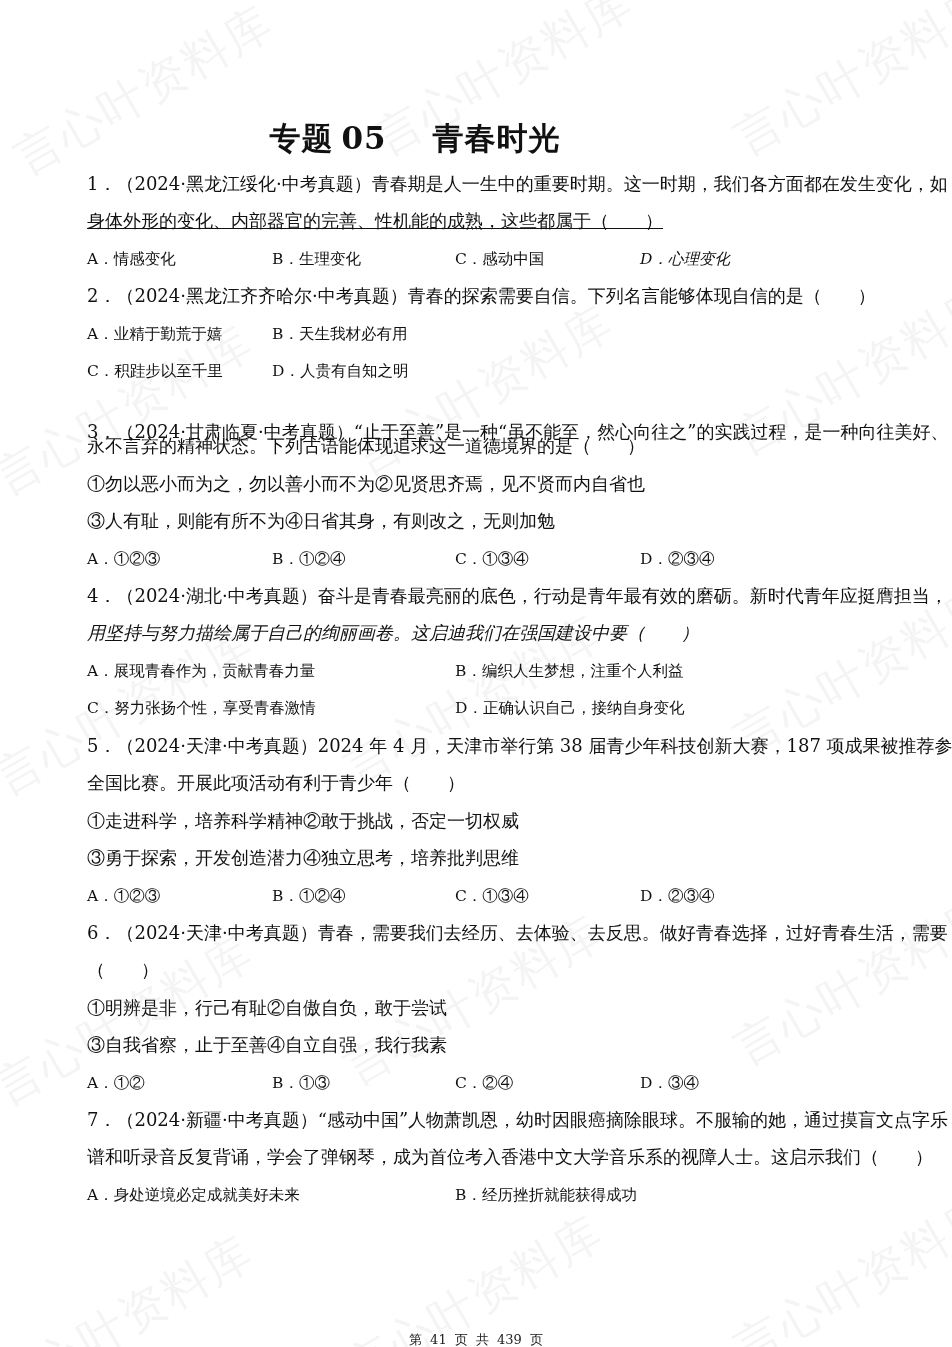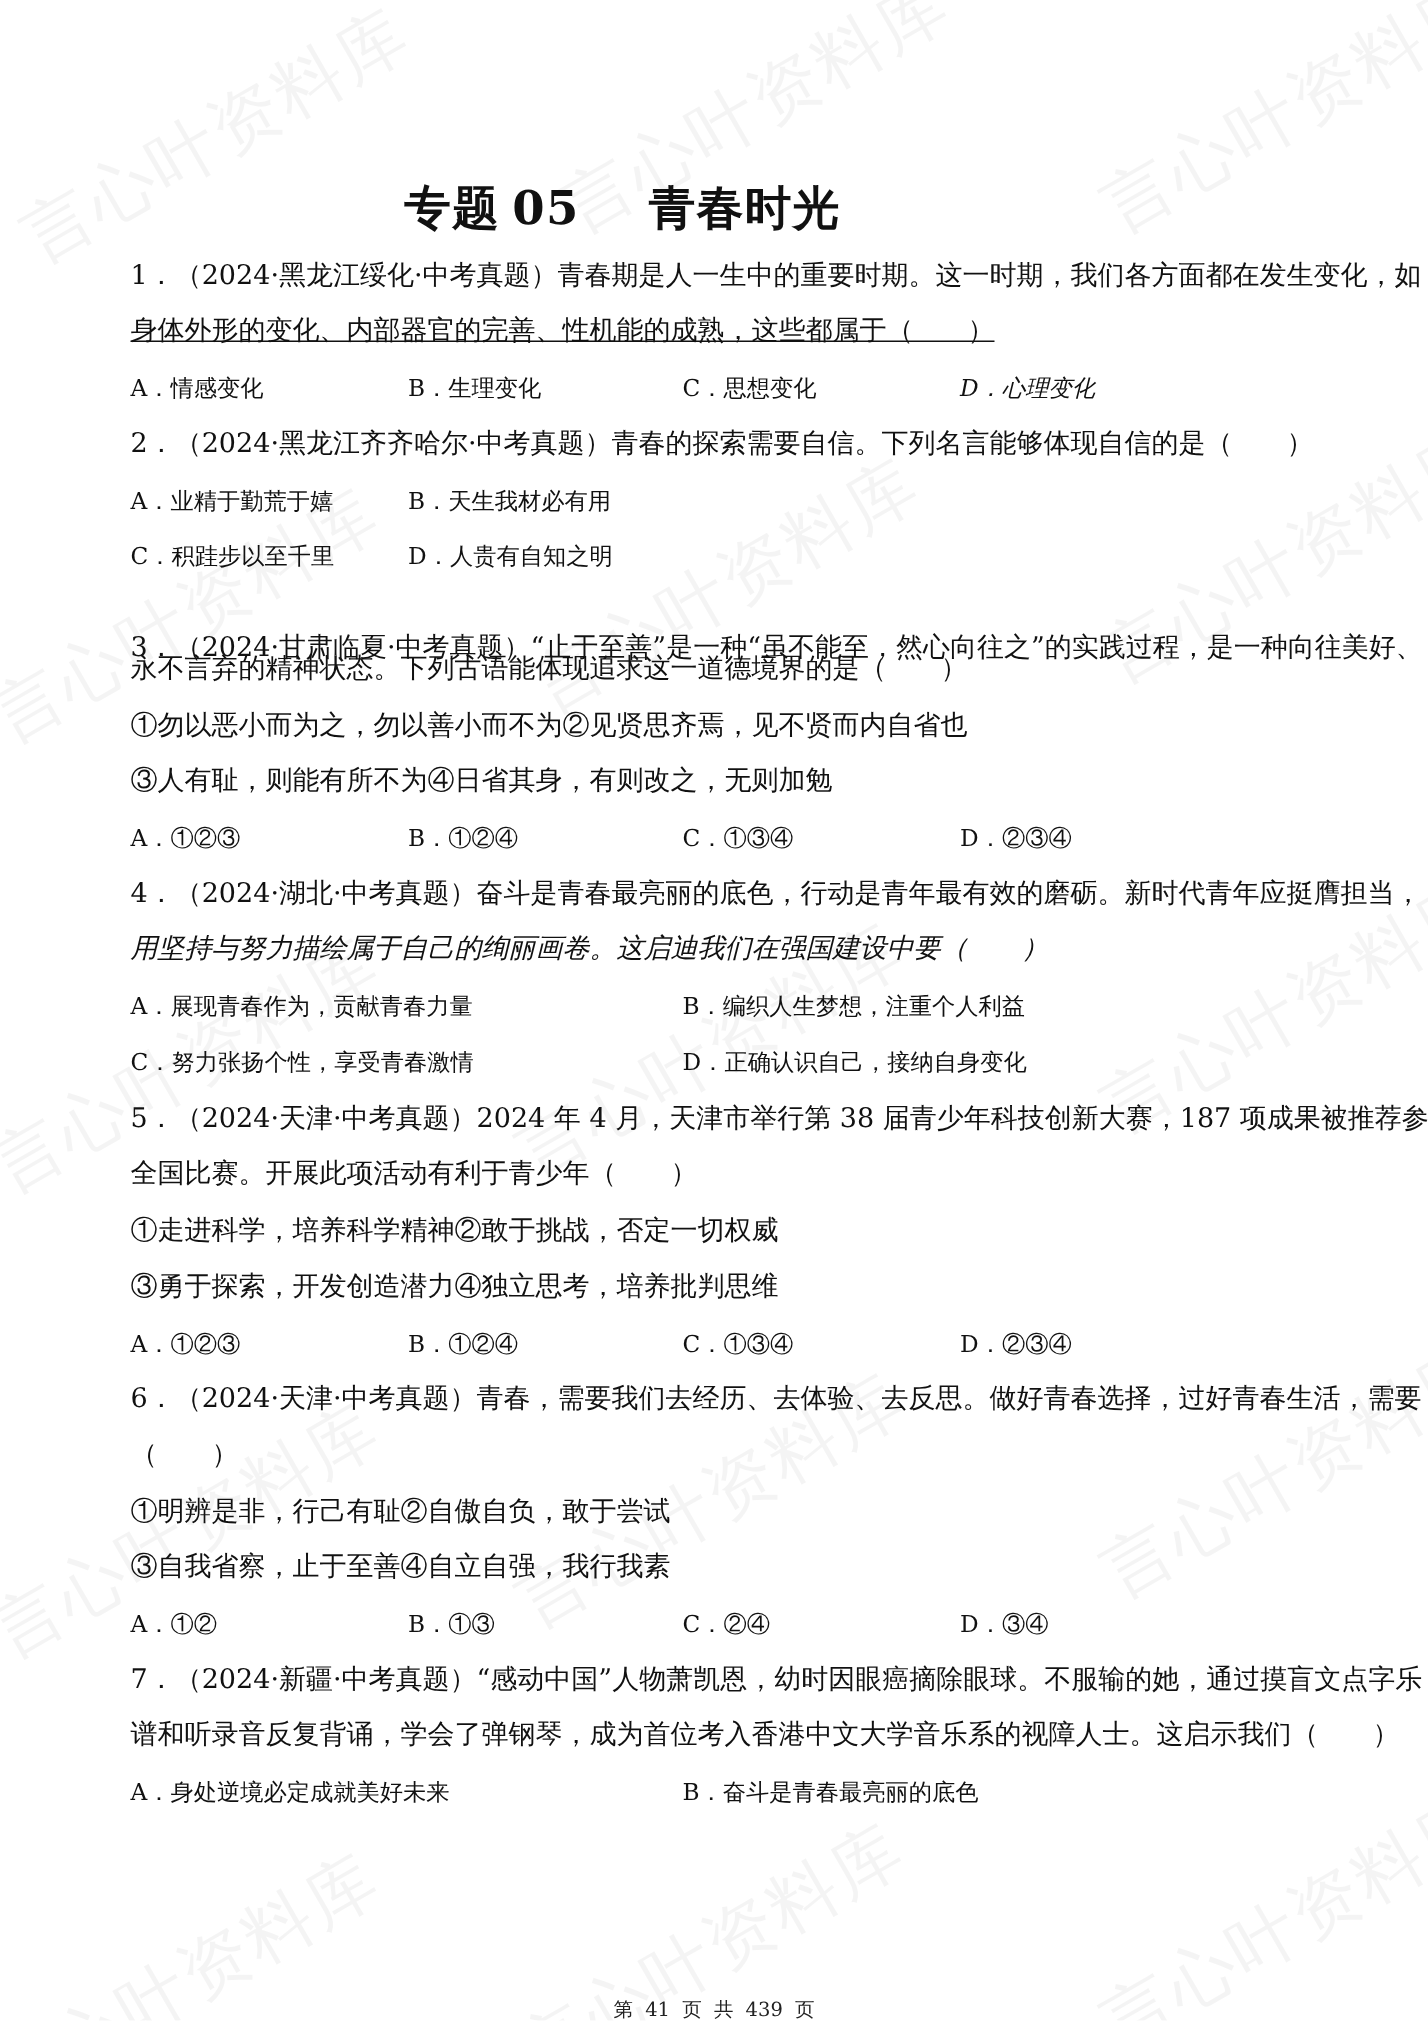--- a/index.html
+++ b/index.html
@@ -54,21 +54,21 @@
 <div class="page">
   <div class="title">
     <span>专题</span><span class="num">05</span><span>青春时光</span>
   </div>
 
   <div>
     <div class="line" style="top:174px;">1．（2024·黑龙江绥化·中考真题）青春期是人一生中的重要时期。这一时期，我们各方面都在发生变化，如</div>
     <div class="line" style="top:211px;text-decoration:underline;">身体外形的变化、内部器官的完善、性机能的成熟，这些都属于（　　）</div>
     <div class="opt" style="top:249px;left:87px;">A．情感变化</div>
     <div class="opt" style="top:249px;left:272px;">B．生理变化</div>
-    <div class="opt" style="top:249px;left:455px;">C．思想变化</div>
+    <div class="opt" style="top:249px;left:455px;">C．感动中国</div>
     <div class="opt" style="top:249px;left:640px;font-style:italic;">D．心理变化</div>
   </div>
 
   <div>
     <div class="line" style="top:286px;">2．（2024·黑龙江齐齐哈尔·中考真题）青春的探索需要自信。下列名言能够体现自信的是（　　）</div>
     <div class="opt" style="top:324px;left:87px;">A．业精于勤荒于嬉</div>
     <div class="opt" style="top:324px;left:272px;">B．天生我材必有用</div>
     <div class="opt" style="top:361px;left:87px;">C．积跬步以至千里</div>
     <div class="opt" style="top:361px;left:272px;">D．人贵有自知之明</div>
   </div>
@@ -112,17 +112,17 @@
     <div class="opt" style="top:1073px;left:87px;">A．①②</div>
     <div class="opt" style="top:1073px;left:272px;">B．①③</div>
     <div class="opt" style="top:1073px;left:455px;">C．②④</div>
     <div class="opt" style="top:1073px;left:640px;">D．③④</div>
   </div>
 
   <div>
     <div class="line" style="top:1110px;">7．（2024·新疆·中考真题）“感动中国”人物萧凯恩，幼时因眼癌摘除眼球。不服输的她，通过摸盲文点字乐</div>
     <div class="line" style="top:1147px;">谱和听录音反复背诵，学会了弹钢琴，成为首位考入香港中文大学音乐系的视障人士。这启示我们（　　）</div>
     <div class="opt" style="top:1185px;left:87px;">A．身处逆境必定成就美好未来</div>
-    <div class="opt" style="top:1185px;left:455px;">B．奋斗是青春最亮丽的底色</div>
+    <div class="opt" style="top:1185px;left:455px;">B．经历挫折就能获得成功</div>
   </div>
 
   <div class="footer">第 41 页 共 439 页</div>
 </div>
 
 </body></html>

